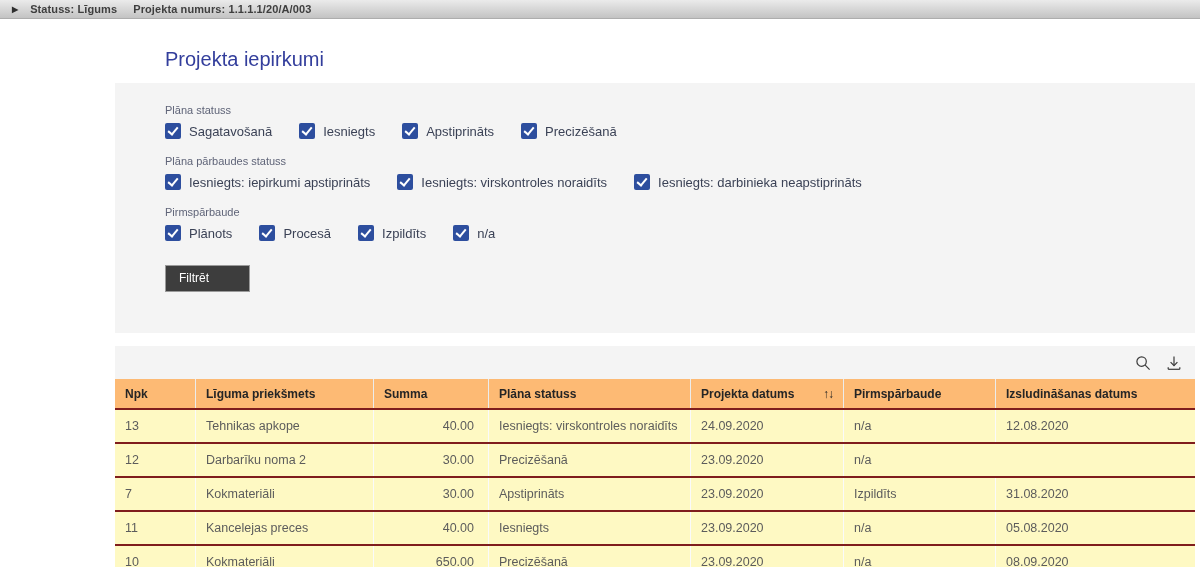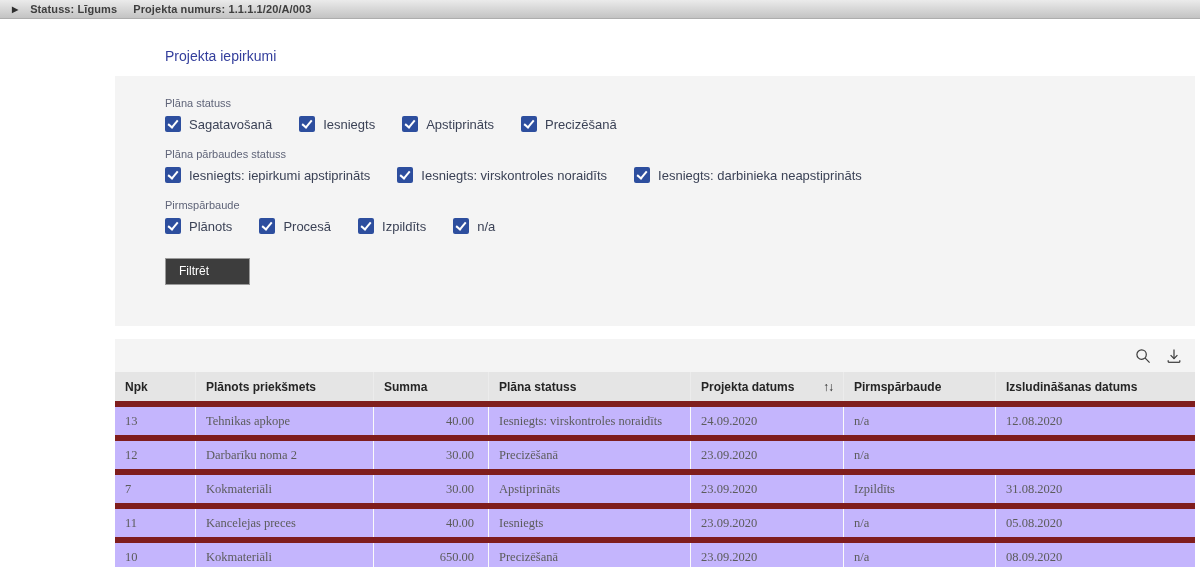--- a/index.html
+++ b/index.html
@@ -11,21 +11,21 @@
     height:19px; display:flex; align-items:center; padding:0 10px;
     background:linear-gradient(#ebebeb,#c3c3c3);
     border-bottom:1px solid #adadad;
     font-size:11px; font-weight:bold; color:#3e3e3e;
   }
   .expander { font-size:8px; color:#2e2e2e; margin:0 12px 0 2px; cursor:pointer; }
   .top-bar .bar-text { margin-right:16px; letter-spacing:.1px; }
 
   
   .content { margin-left:115px; width:1080px; position:relative; }
-  .page-title { color:#333e9c; font-size:14px; font-weight:400; margin:29px 0 12px 50px; }
+  .page-title { color:#333e9c; font-size:20px; font-weight:400; margin:29px 0 12px 50px; }
 
   
   .filter-panel { background:#f4f4f4; height:250px; padding:21px 50px 0 50px; }
   .filter-group-label { font-size:11px; color:#5f6478; margin-bottom:7px; }
   .checkbox-row { display:flex; column-gap:27px; flex-wrap:nowrap; margin-bottom:16px; }
   .checkbox-item { display:flex; align-items:center; gap:8px; font-size:13px; color:#3b4256; cursor:pointer; white-space:nowrap; }
   .cb { width:16px; height:16px; border-radius:2px; position:relative; flex:0 0 16px; }
   .cb.checked { background:#2d4e9e; }
   .cb.checked::after {
     content:""; position:absolute; left:5px; top:2px; width:4px; height:8px;
@@ -40,30 +40,30 @@
   }
 
   
   .table-toolbar {
     margin-top:13px; background:#f4f4f4; height:33px;
     display:flex; align-items:center; justify-content:flex-end; gap:15px; padding-right:13px;
   }
   .icon-btn { width:16px; height:16px; cursor:pointer; display:flex; }
 
   
-  .table-header { display:flex; background:#e5e5e5; height:29px; }
+  .table-header { display:flex; background:#fdba74; height:29px; }
   .th {
     display:flex; align-items:center; padding:0 10px; font-size:12px; font-weight:bold;
     color:#252525; border-left:1px solid #ececec; overflow:hidden; white-space:nowrap;
   }
   .th:first-child { border-left:none; }
   .th-sort { justify-content:space-between; }
   .sort-icon { font-weight:400; font-size:12px; letter-spacing:-1px; color:#1f1f1f; cursor:pointer; }
 
-  .tr { display:flex; background:#c4b5fd; height:34px; border-top:6px solid #7f1d1d;font-family:Liberation Serif, serif; }
+  .tr { display:flex; background:#fef9c3; height:34px; border-top:2px solid #7f1d1d; }
   .td {
     display:flex; align-items:center; padding:0 10px; font-size:12.5px; color:#5c5c5c;
     border-left:1px solid #fafafa; overflow:hidden; white-space:nowrap;
   }
   .td:first-child { border-left:none; }
   .td.num { justify-content:flex-end; padding-right:14px; }
 </style>
 </head>
 <body>
 
@@ -158,21 +158,21 @@
         <path d="M2.2 12.2v2.1M13.8 12.2v2.1" stroke="#3a3a3a" stroke-width="1.2"></path>
       </svg>
     </span>
   </div>
 
   <div class="table-header" id="table-header">
       <div class="th" style="width: 80px;">
         <span class="th-label">Npk</span>
       </div>
       <div class="th" style="width: 178px;">
-        <span class="th-label">Plānots priekšmets</span>
+        <span class="th-label">Līguma priekšmets</span>
       </div>
       <div class="th" style="width: 115px;">
         <span class="th-label">Summa</span>
       </div>
       <div class="th" style="width: 202px;">
         <span class="th-label">Plāna statuss</span>
       </div>
       <div class="th th-sort" style="width: 153px;">
         <span class="th-label">Projekta datums</span>
         <span class="sort-icon">↑↓</span>

